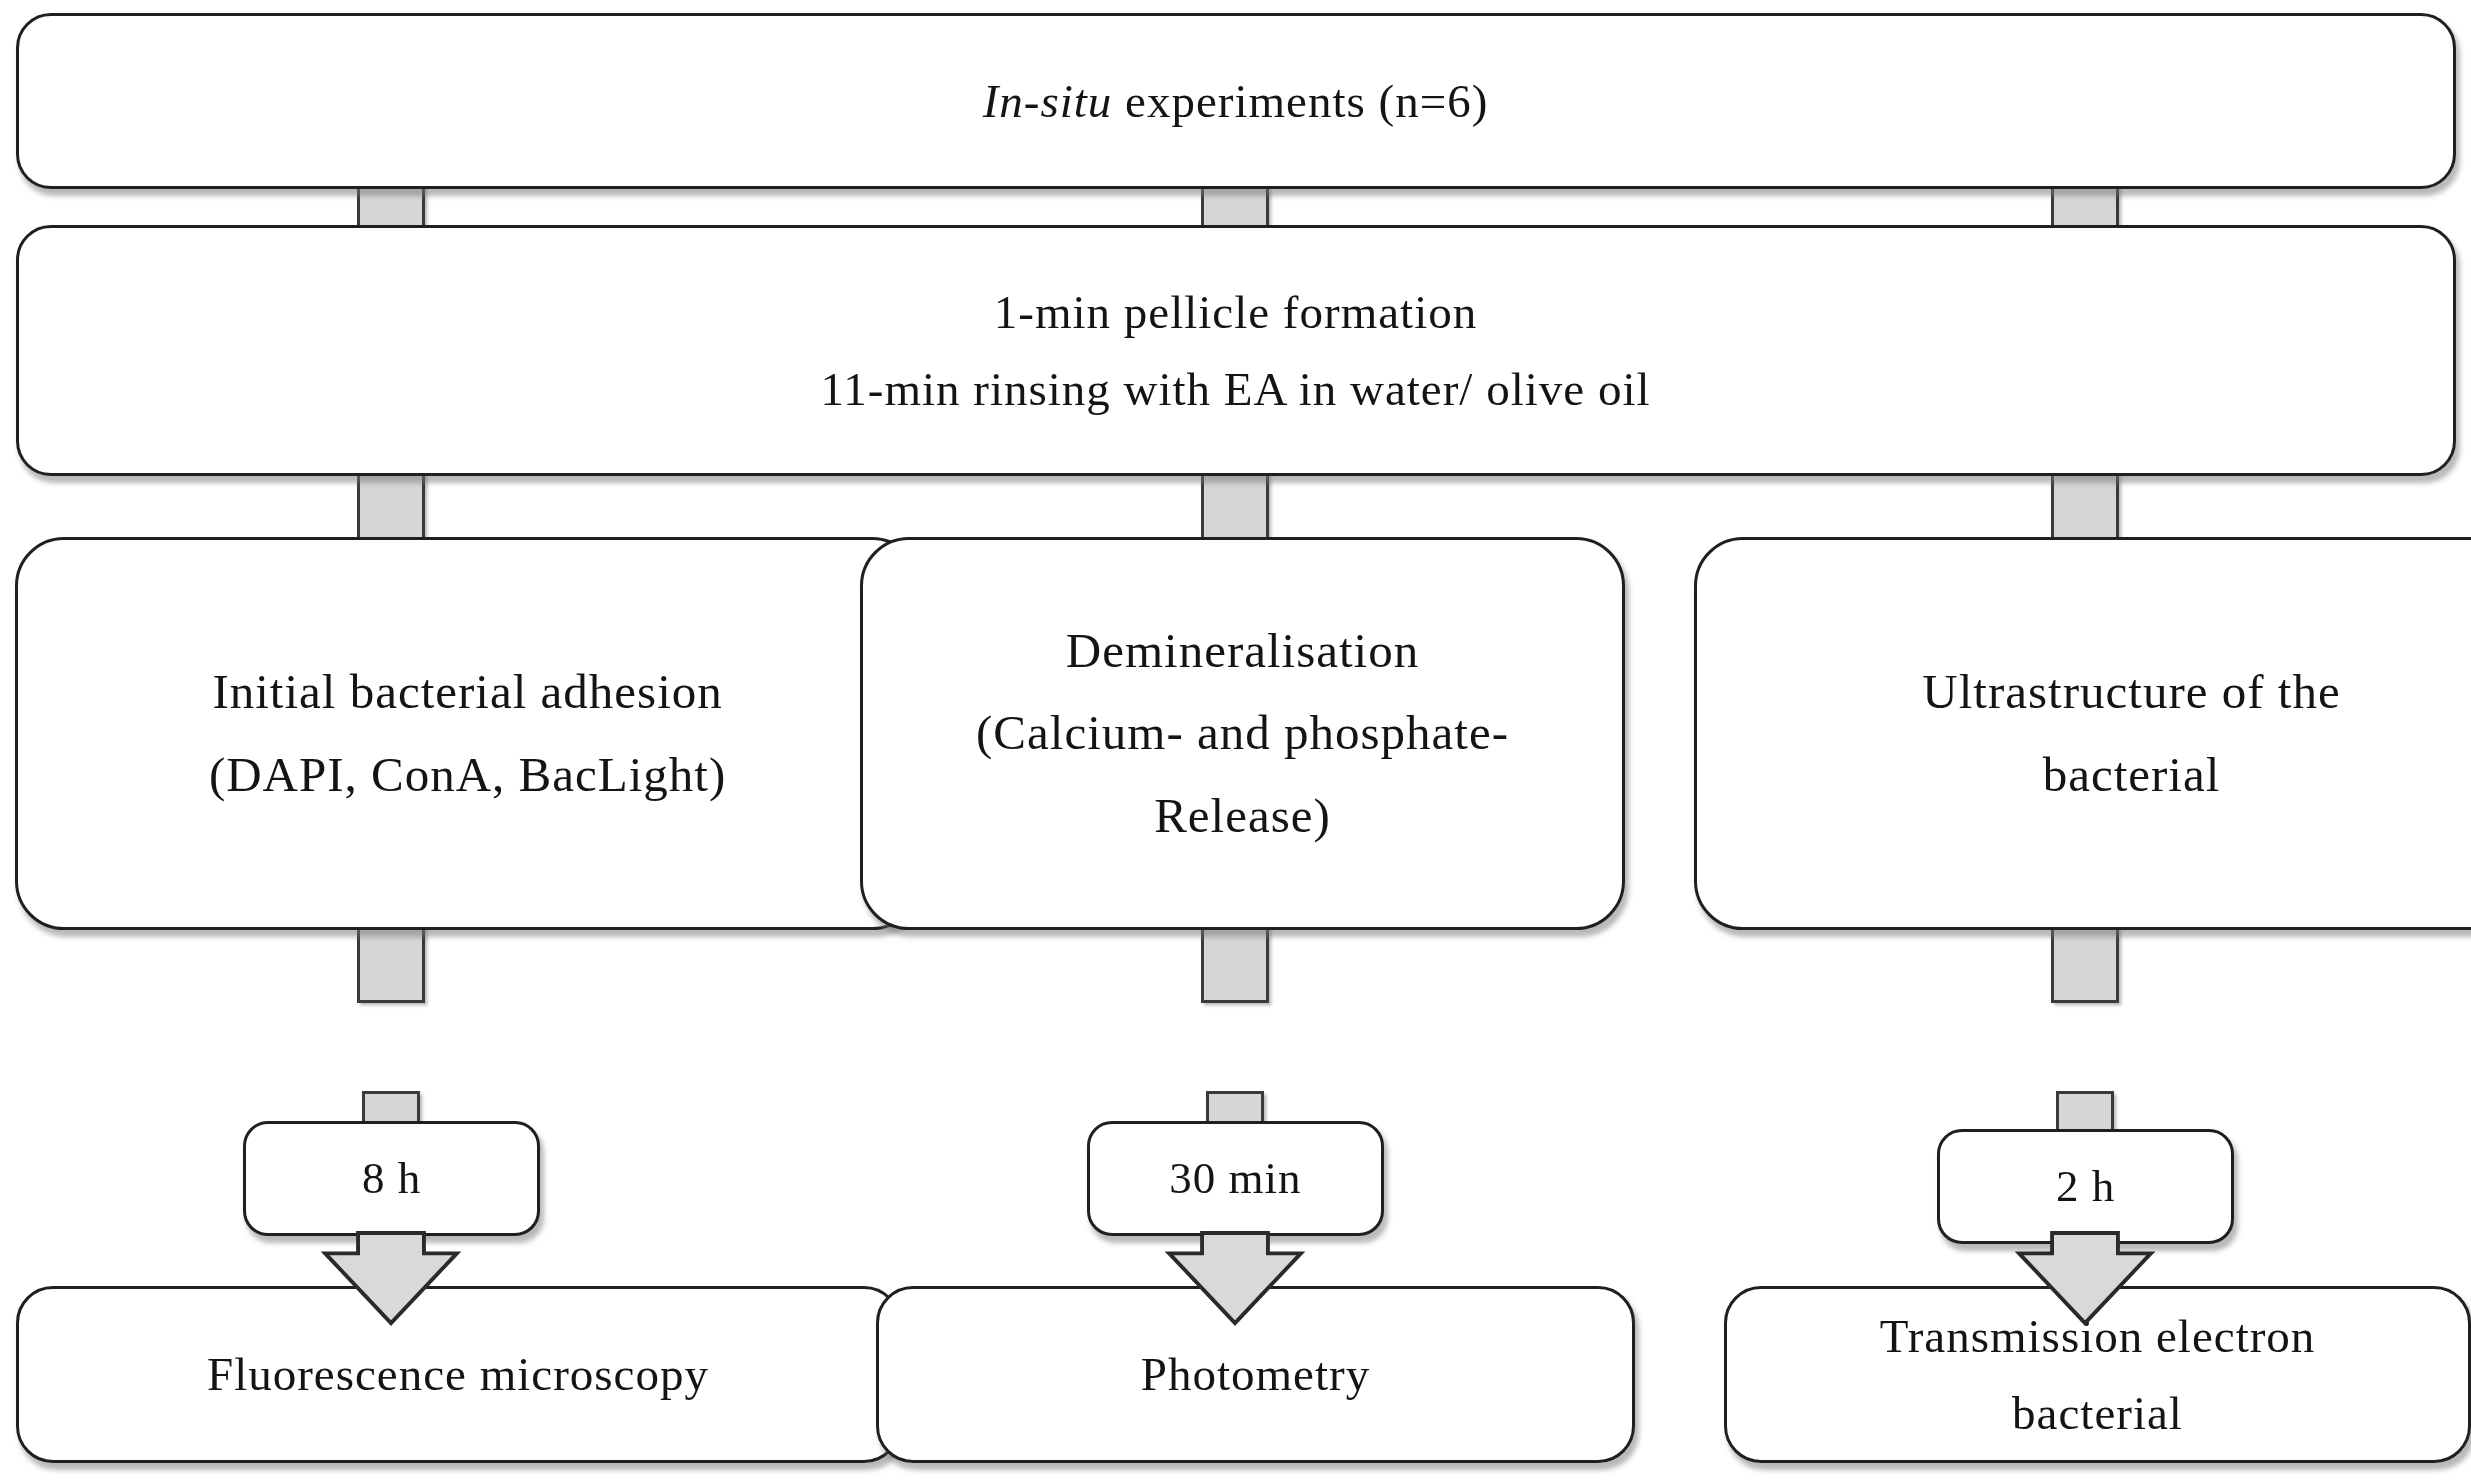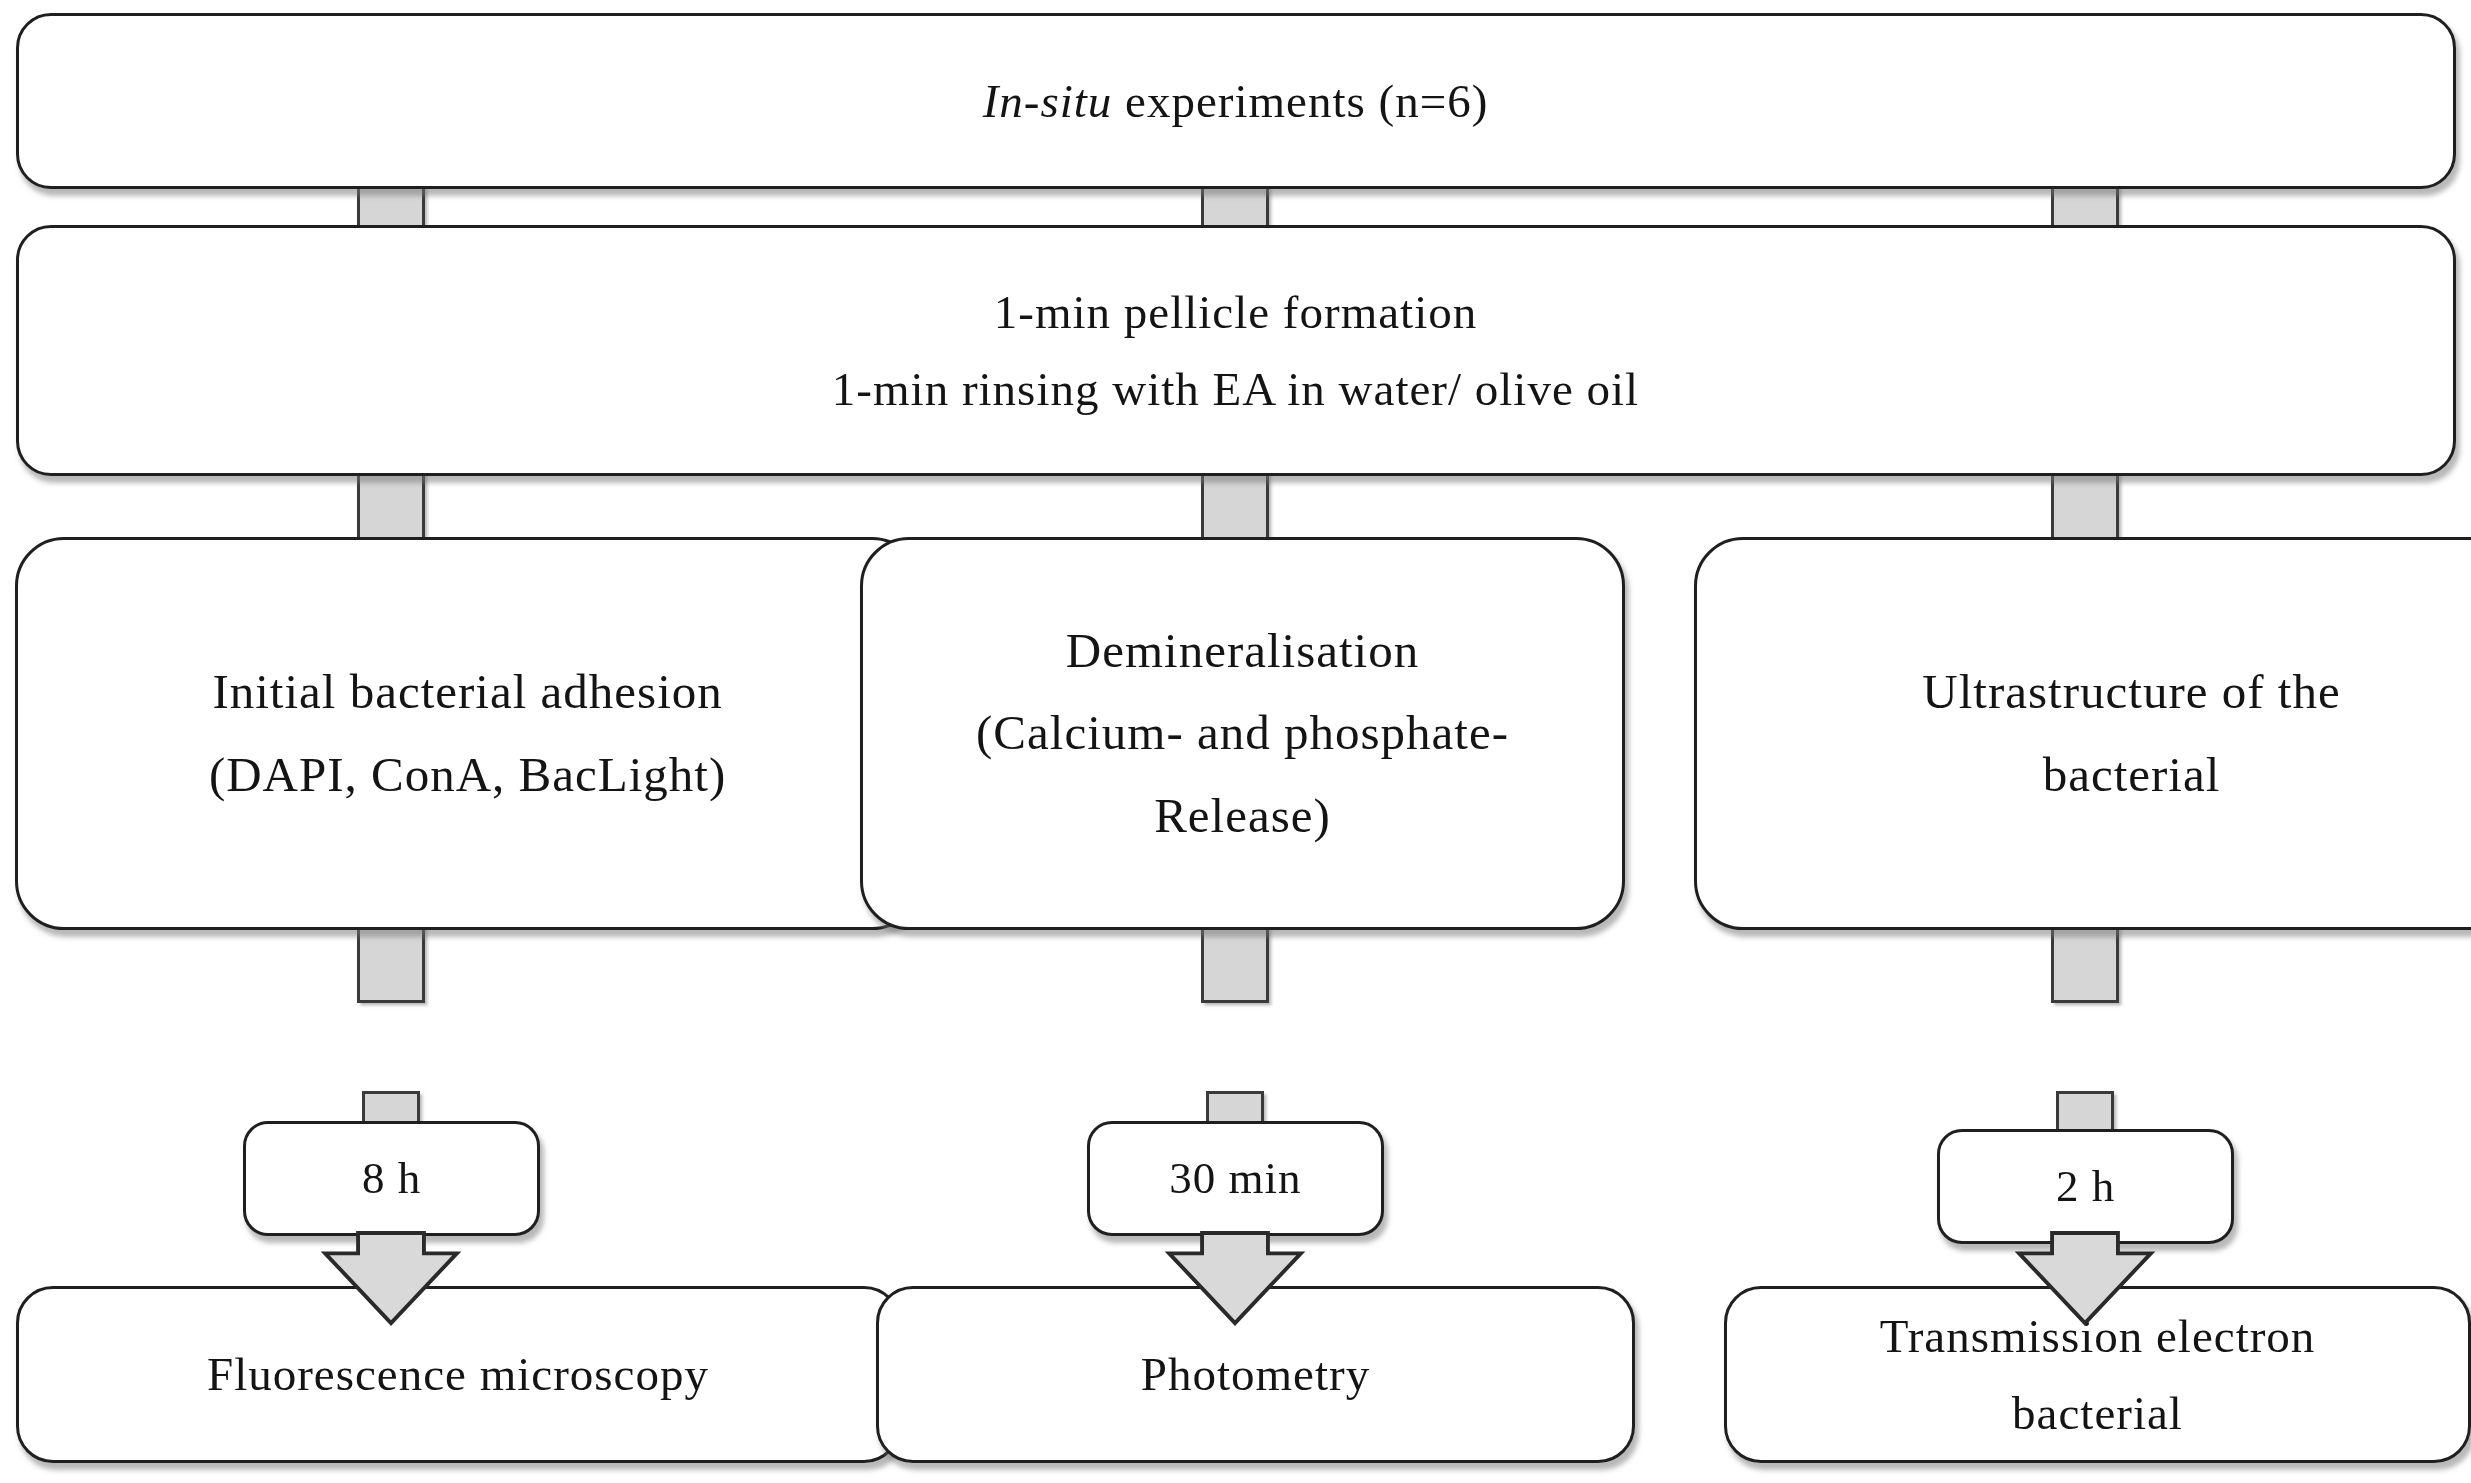--- a/index.html
+++ b/index.html
@@ -103,21 +103,21 @@
   <div class="connector thin" style="left:2056px; top:1091px; height:41px;"></div>
 
   <div class="box" style="left:15.5px; top:12.6px; width:2440px; height:176px;">
     <div>
       <span class="italic">In-situ</span><span> experiments (n=6)</span>
     </div>
   </div>
 
   <div class="box" style="left:15.5px; top:225px; width:2440px; height:251px;">
     <span class="line">1-min pellicle formation</span>
-    <span class="line">1-min rinsing with EA in water/ olive oil</span>
+    <span class="line">11-min rinsing with EA in water/ olive oil</span>
   </div>
 
   <div class="box branch" style="left:14.6px; top:537px; width:906px; height:393px;">
     <span class="line">Initial bacterial adhesion</span>
     <span class="line">(DAPI, ConA, BacLight)</span>
   </div>
 
   <div class="box branch" style="left:860px; top:537px; width:765px; height:393px;">
     <span class="line">Demineralisation</span>
     <span class="line">(Calcium- and phosphate-</span>

